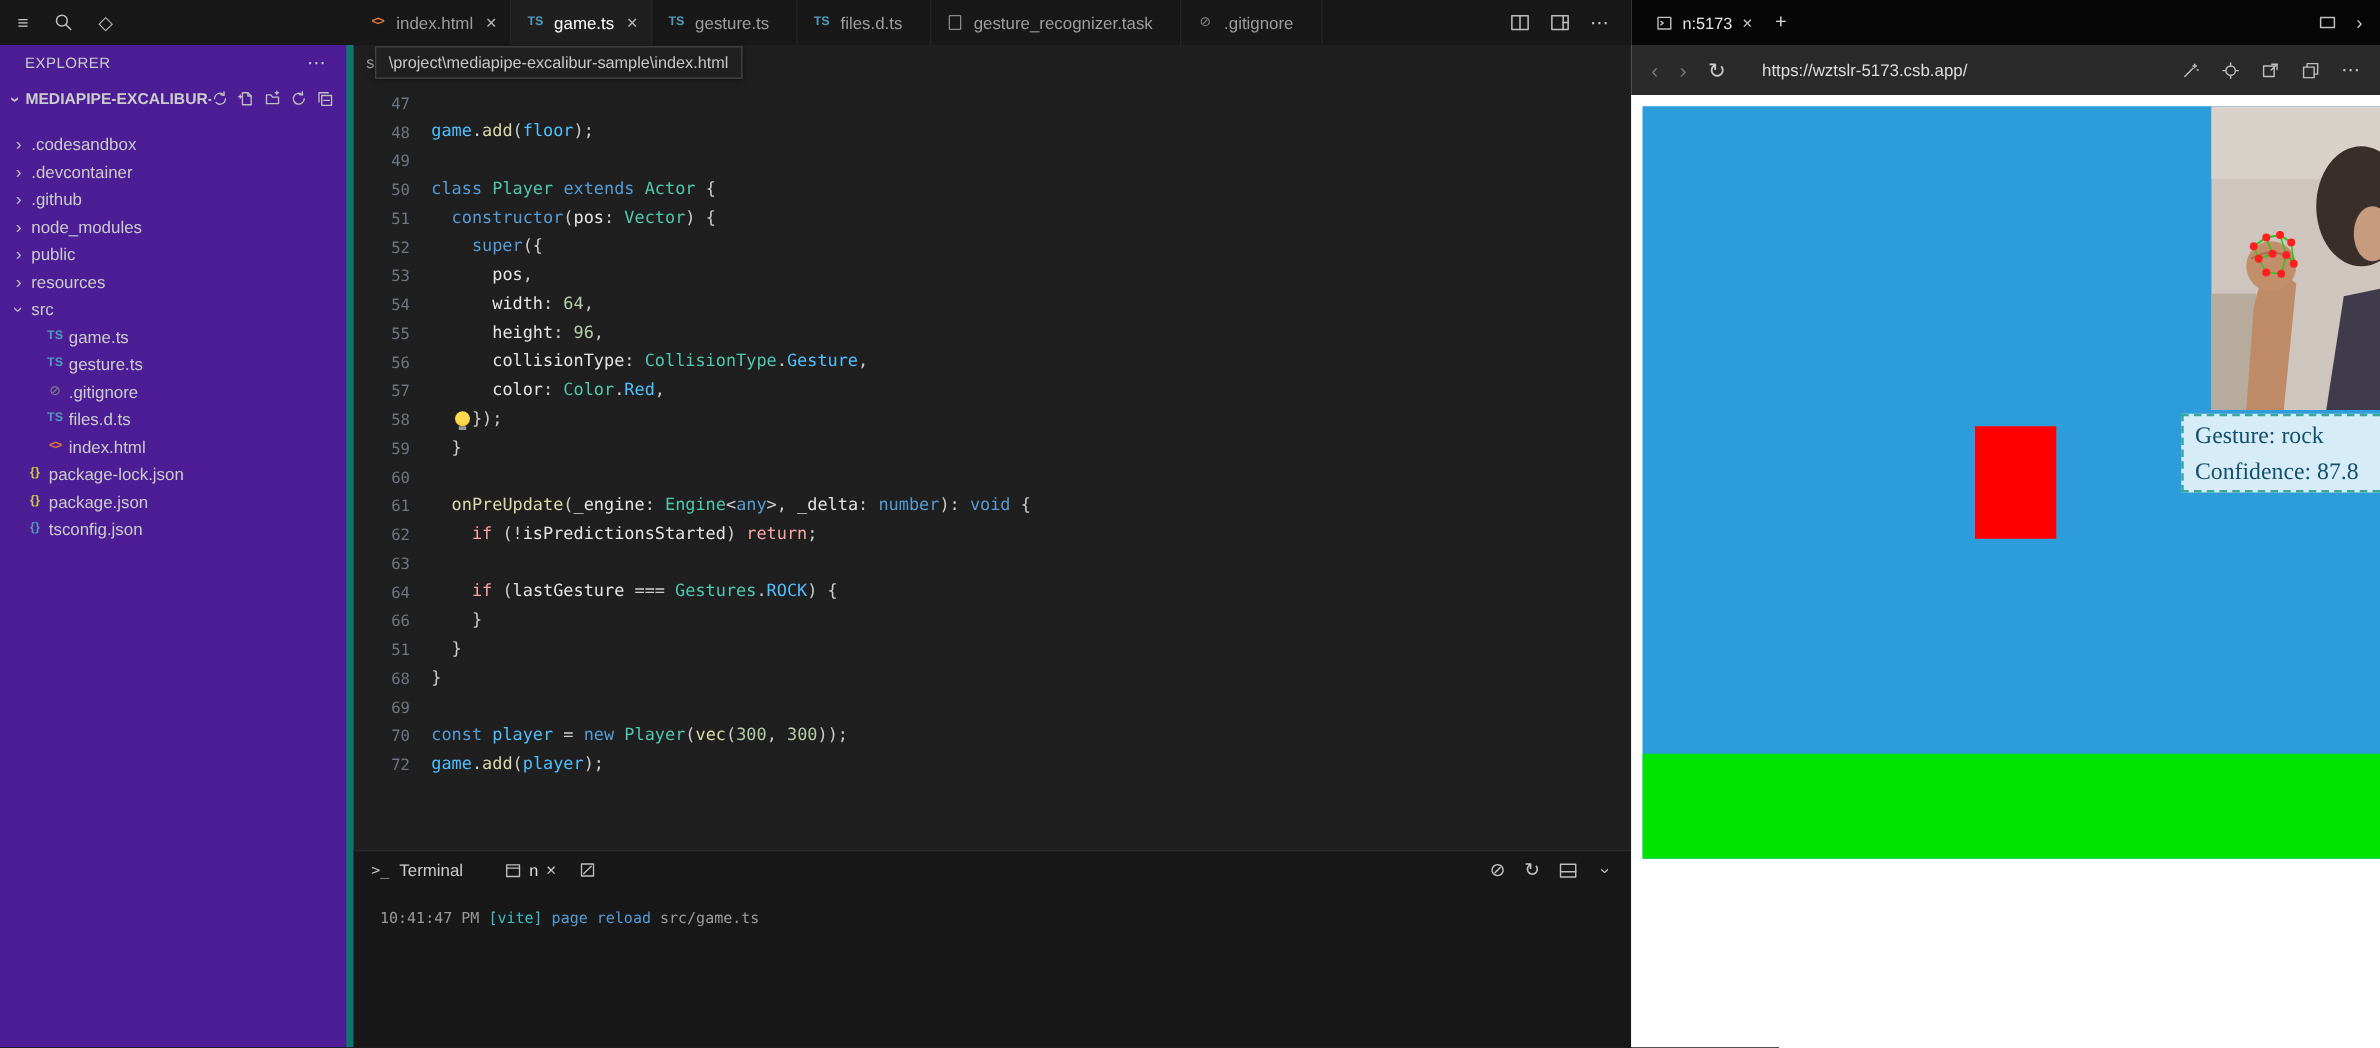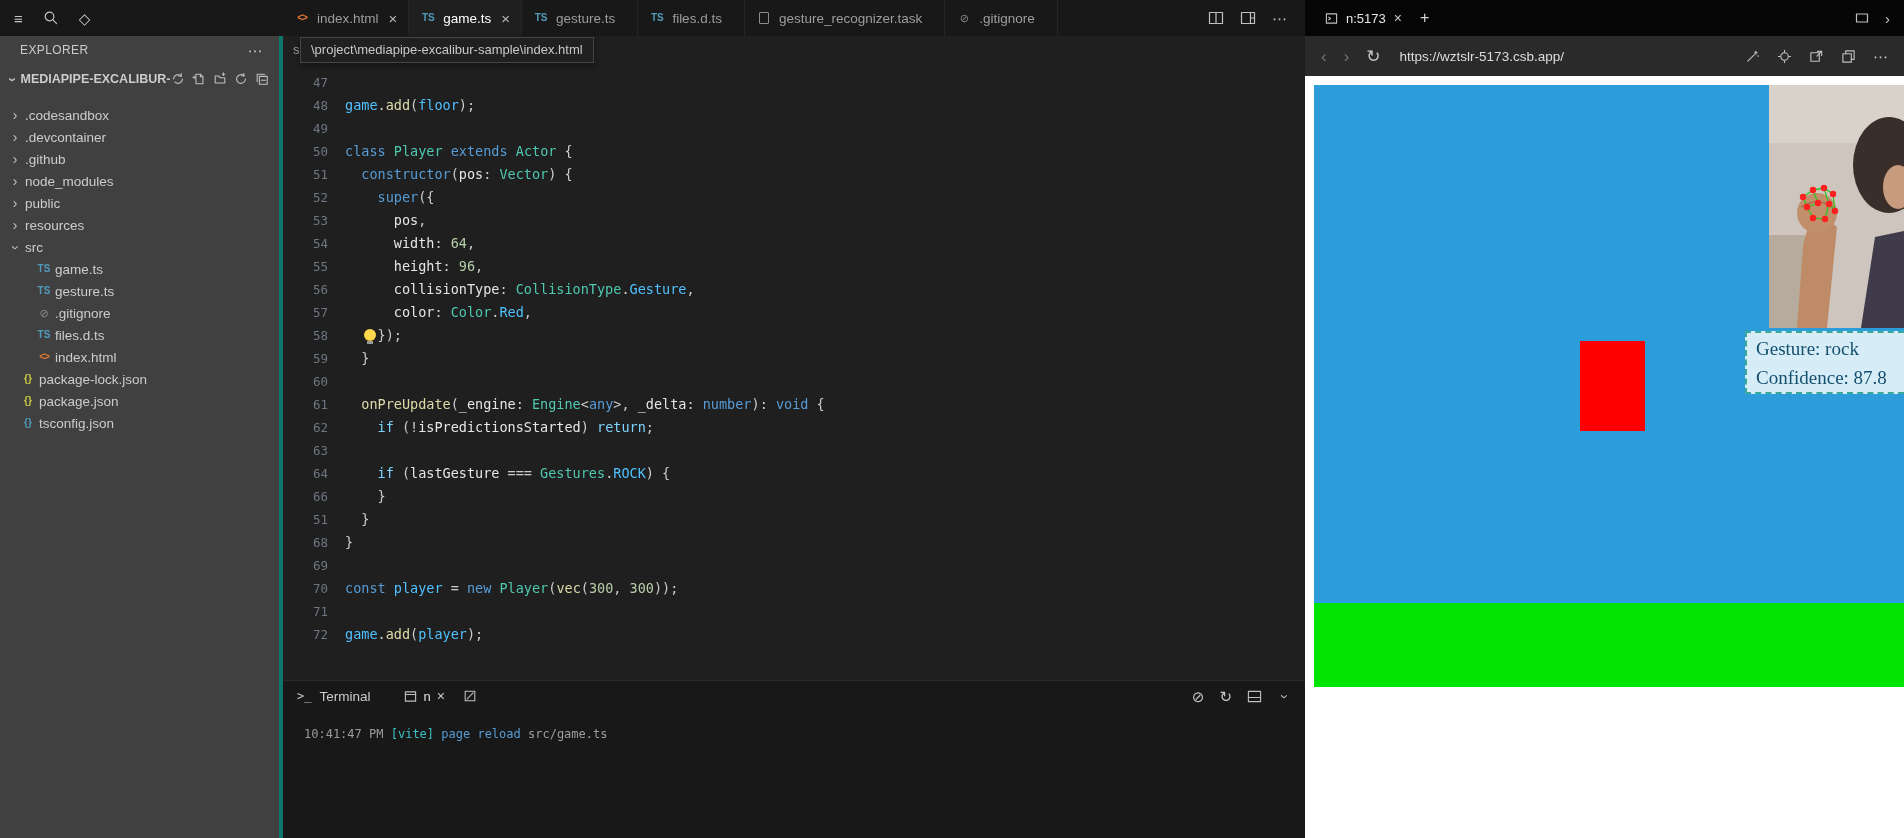--- a/index.html
+++ b/index.html
@@ -27,21 +27,21 @@
 
   .fi { display:inline-block; width:16px; text-align:center; font-size:10px; font-weight:700; line-height:1; }
   .fi-ts { color:#519aba; }
   .fi-html { color:#e37933; letter-spacing:-1px; }
   .fi-json { color:#cbcb41; }
   .fi-jsonb { color:#519aba; }
   .fi-git { color:#8a8a8a; font-size:11px; font-weight:400; }
   .fi-doc { width:10px; height:12px; border:1px solid #8a8a8a; border-radius:1px; margin:0 3px; }
 
   .vs-main { flex:1; display:flex; min-height:0; }
-  .sidebar { width:283px; background:#404040; border-right:4px solid #0f766e; flex-shrink:0; color:#cccccc; }
+  .sidebar { width:283px; background:#4c1d95; border-right:6px solid #0f766e; flex-shrink:0; color:#cccccc; }
   .explorer-header { height:28px; padding:0 16px 0 20px; display:flex; align-items:center; justify-content:space-between;
                      font-size:12px; letter-spacing:0.4px; color:#cccccc; }
   .project-row { height:30px; display:flex; align-items:center; padding:0 10px 0 6px; font-weight:700; font-size:12.5px; }
   .proj-name { margin-left:2px; white-space:nowrap; overflow:hidden; }
   .proj-actions { margin-left:auto; display:flex; gap:7px; align-items:center; }
   .tree { padding-top:10px; }
   .tree-row { height:22px; display:flex; align-items:center; font-size:13.5px; color:#cccccc; padding-left:20px; white-space:nowrap; }
   .tree-folder { padding-left:8px !important; }
   .tree-label { margin-left:3px;text-align:right; }
   .chev { display:inline-block; width:14px; text-align:center; color:#c5c5c5; font-size:14px; line-height:1;
@@ -50,21 +50,21 @@
 
   .editor-col { flex:1; display:flex; flex-direction:column; background:#1f1f1f; position:relative; min-width:0; }
   .breadcrumb-row { height:27px; display:flex; align-items:center; padding-left:10px; color:#a0a0a0; font-size:13px; flex-shrink:0; }
   .path-tooltip { position:absolute; left:17px; top:1px; height:26px; line-height:24px; padding:0 10px;
              background:#202020; border:1px solid #454545; color:#c8c8c8; font-size:13px; z-index:20; white-space:nowrap;
              box-shadow:0 2px 6px rgba(0,0,0,0.4); }
   .code-area { flex:1; padding-top:8px; overflow:hidden; font-family:"DejaVu Sans Mono", monospace; font-size:13.5px; }
   .code-line { display:flex; height:23px; line-height:23px; position:relative; }
   .gutter { width:62px; text-align:right; padding-right:17px; color:#6e7681; font-size:12.5px; flex-shrink:0; }
   .code-text { white-space:pre; }
-  .tk-k { color:#569cd6; } .tk-q { color:#7dd3fc;text-align:center; } .tk-y { color:#4ec9b0; }
+  .tk-k { color:#569cd6; } .tk-q { color:#fca5a5;text-align:center; } .tk-y { color:#4ec9b0; }
   .tk-v { color:#e5e5e5; } .tk-c { color:#4fc1ff; } .tk-f { color:#dcdcaa; }
   .tk-m { color:#b5cea8; } .tk-p { color:#cccccc; }
   .bulb { position:absolute; left:81px; top:5px; width:12px; height:12px; border-radius:50%;
           background:radial-gradient(circle at 50% 38%, #ffd84d 0 55%, #e0b312 100%); }
   .bulb::after { content:''; position:absolute; left:3px; bottom:-3px; width:6px; height:3px; background:#9a9a9a; }
 
   .terminal { height:158px; border-top:1px solid #2a2a2a; background:#181818; display:flex; flex-direction:column; flex-shrink:0; }
   .term-bar { height:30px; display:flex; align-items:center; padding:0 14px 0 14px; color:#cccccc; flex-shrink:0; }
   .term-prompt { font-family:"DejaVu Sans Mono", monospace; font-size:12px; color:#c5c5c5; margin-right:8px; }
   .term-title { font-size:13.5px; }
@@ -77,21 +77,21 @@
   
   .browser { position:absolute; left:1305px; top:0; width:599px; height:838px; display:flex; flex-direction:column; background:#ffffff; }
   .b-tabbar { height:36px; background:#060606; display:flex; align-items:center; color:#e6e6e6; flex-shrink:0; }
   .b-tab { display:flex; align-items:center; gap:8px; margin-left:12px; padding:0 8px; height:36px; font-size:13px; }
   .b-tab-close { font-size:14px; color:#c9c9c9; }
   .b-newtab { font-size:16px; color:#d5d5d5; margin-left:10px; }
   .b-winctrl { margin-left:auto; display:flex; align-items:center; gap:16px; padding-right:14px; color:#d0d0d0; }
   .b-navbar { height:40px; background:#2a2a2a; display:flex; align-items:center; gap:17px; padding:0 16px; color:#c8c8c8; flex-shrink:0; }
   .nav-arrow { font-size:17px; line-height:1; }
   .nav-dim { color:#757575; }
-  .b-url { font-size:13.5px; color:#dddddd; margin-left:2px; }
+  .b-url { font-size:13.5px; color:#dddddd; margin-left:12px; }
   .b-nav-right { margin-left:auto; display:flex; align-items:center; gap:17px; }
   .b-content { flex:1; position:relative; background:#ffffff; }
   .game-canvas { position:absolute; left:9px; top:9px; right:0; height:602px; overflow:hidden; }
   .game-ground { position:absolute; left:0; right:0; top:518px; height:84px; }
   .game-player { position:absolute; left:266px; top:256px; width:65px; height:90px; }
   .webcam { position:absolute; right:0; top:0; width:135px; height:243px; }
   .gesture-box { position:absolute; left:431px; top:246px; width:210px; height:63px; border:2px dashed #3aa79d;
                  background:rgba(245,252,253,0.85); padding:1px 9px; font-family:"Liberation Serif", serif;
                  font-size:19px; line-height:29px; color:#14506e; white-space:nowrap; }
 </style>
@@ -352,24 +352,20 @@
               <span class="gutter">68</span>
               <span class="code-text"><span class="tk-p">}</span></span>
             </div>
             <div class="code-line">
               <span class="gutter">69</span>
               <span class="code-text"></span>
             </div>
             <div class="code-line">
               <span class="gutter">70</span>
               <span class="code-text"><span class="tk-k">const</span><span class="tk-p"> </span><span class="tk-c">player</span><span class="tk-p"> = </span><span class="tk-k">new</span><span class="tk-p"> </span><span class="tk-y">Player</span><span class="tk-p">(</span><span class="tk-f">vec</span><span class="tk-p">(</span><span class="tk-m">300</span><span class="tk-p">, </span><span class="tk-m">300</span><span class="tk-p">));</span></span>
-            </div>
-            <div class="code-line">
-              <span class="gutter">71</span>
-              <span class="code-text"></span>
             </div>
             <div class="code-line">
               <span class="gutter">72</span>
               <span class="code-text"><span class="tk-c">game</span><span class="tk-p">.</span><span class="tk-f">add</span><span class="tk-p">(</span><span class="tk-c">player</span><span class="tk-p">);</span></span>
             </div>
           </div>
 
         <div class="terminal">
           <div class="term-bar">
             <span class="term-prompt">&gt;_</span>

